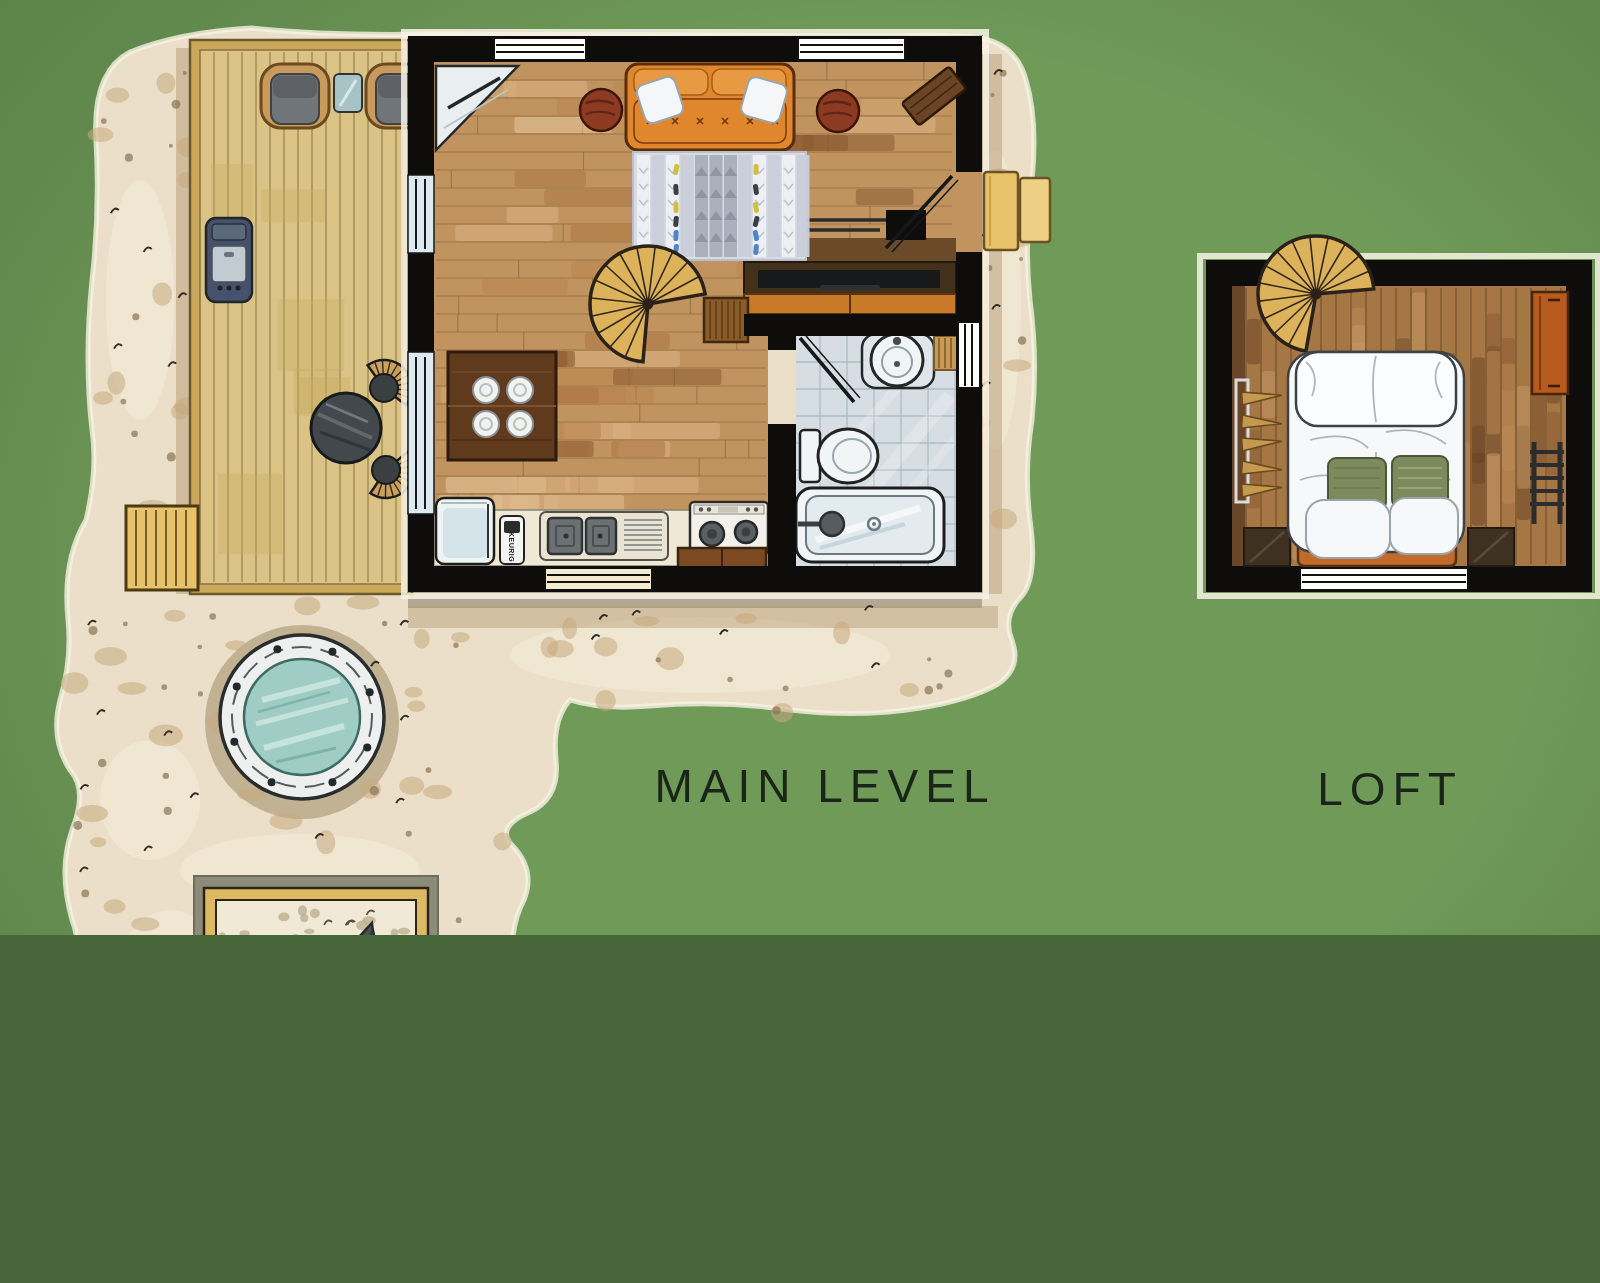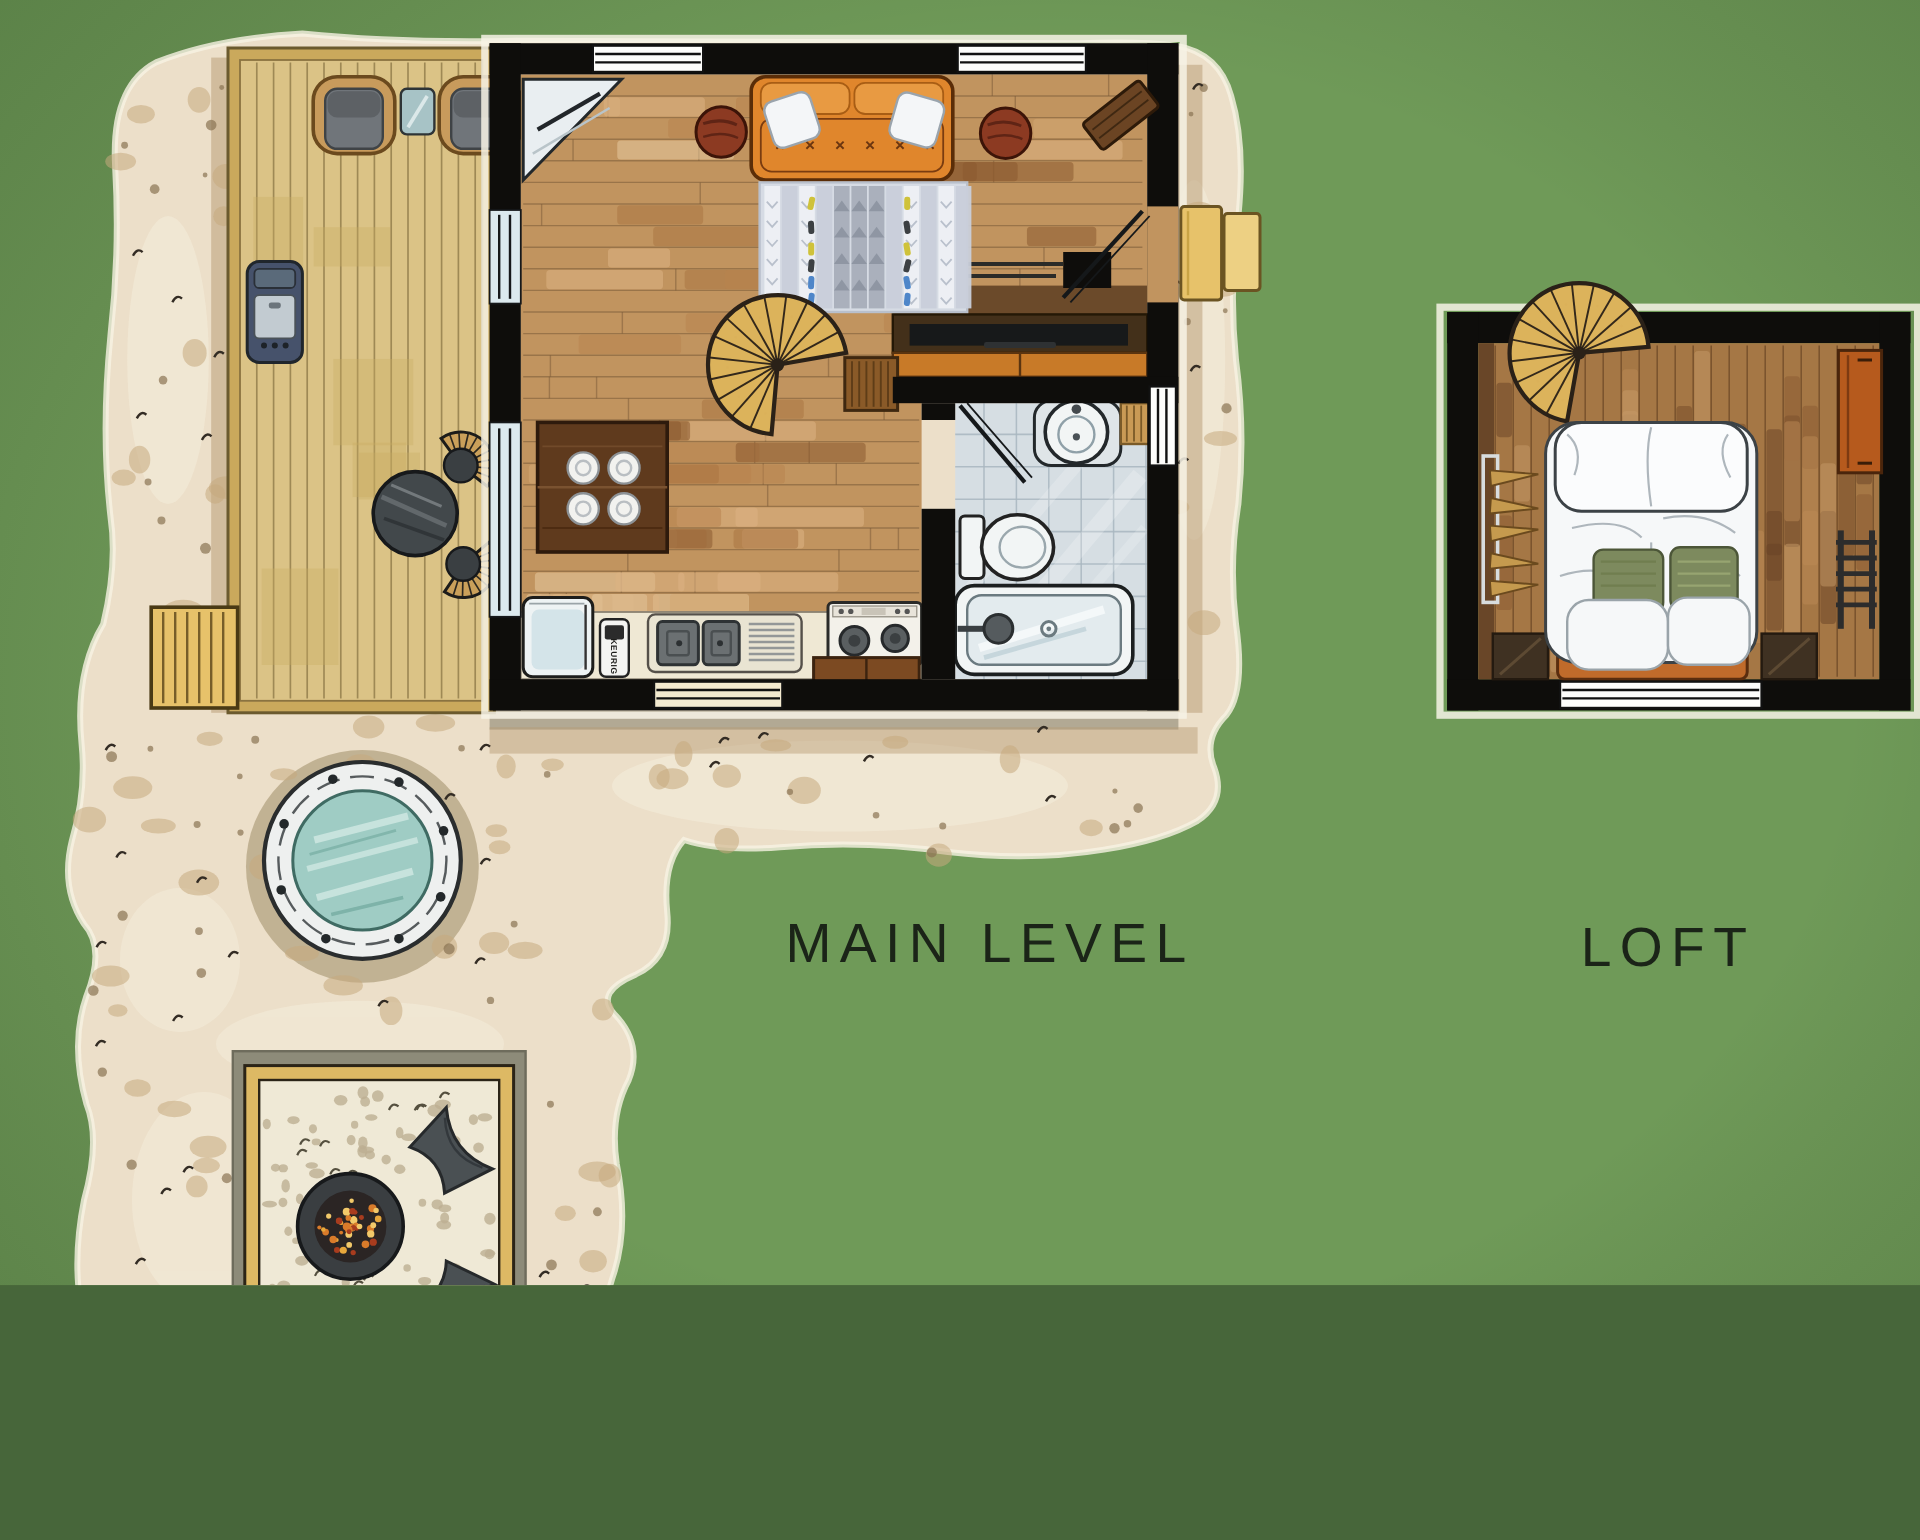--- a/index.html
+++ b/index.html
@@ -1,16 +1,16 @@
 <!DOCTYPE html>
 <html style="--green_bg: #6f9a58; --sand: #ecdfc9; --sand_patch: #c6a97d; --wall: #0e0d0b; --deck: #dbc386; --deck_edge: #caa95c; --floor: #c1945f; --loft_floor: #a57745; --tile: #d6dee3; --stair: #dcb35b; --sofa: #e0862c; --sofa_cushion: #e89a42; --rug: #d6dbe4; --water: #9fccc4; --fixture_white: #f2f5f5; --counter: #efe8d4; --console: #43301a; --wardrobe: #c87a28; --table_wood: #5f3a1d; --side_table: #8c3a22; --bench: #6b4423; --steps: #e7c26a; --hot_tub_rim: #eef0ef; --patio_frame: #ddb964; --gravel: #efe9d6; --stone: #8d8b79; --fire_pit: #3a3e41; --ember: #d97b2a; --chair_dark: #4a5053; --cushion_gray: #70757a; --bed_white: #f6f8f9; --pillow_green: #7d8a5e; --bed_frame: #c06b2b; --dresser: #b65a1d; --nightstand: #3f3122; --label: #1b2418;"><head>
 <meta charset="utf-8">
 <style>
   html,body{margin:0;padding:0;background:#47663a;}
-  .stage{position:relative;width:1600px;height:1071px;overflow:hidden;background:var(--green_bg,#6f9a58);text-decoration:underline;}
+  .stage{position:relative;width:1600px;height:935px;overflow:hidden;background:var(--green_bg,#6f9a58);text-decoration:underline;}
   svg{display:block;}
   text.plan-label{
     font-family:"Liberation Sans", sans-serif;
     font-weight:300;
     letter-spacing:7px;
     font-size:46px;
     fill:var(--label,#1b2418);
   }
   text.appliance-label{
     font-family:"Liberation Sans", sans-serif;

